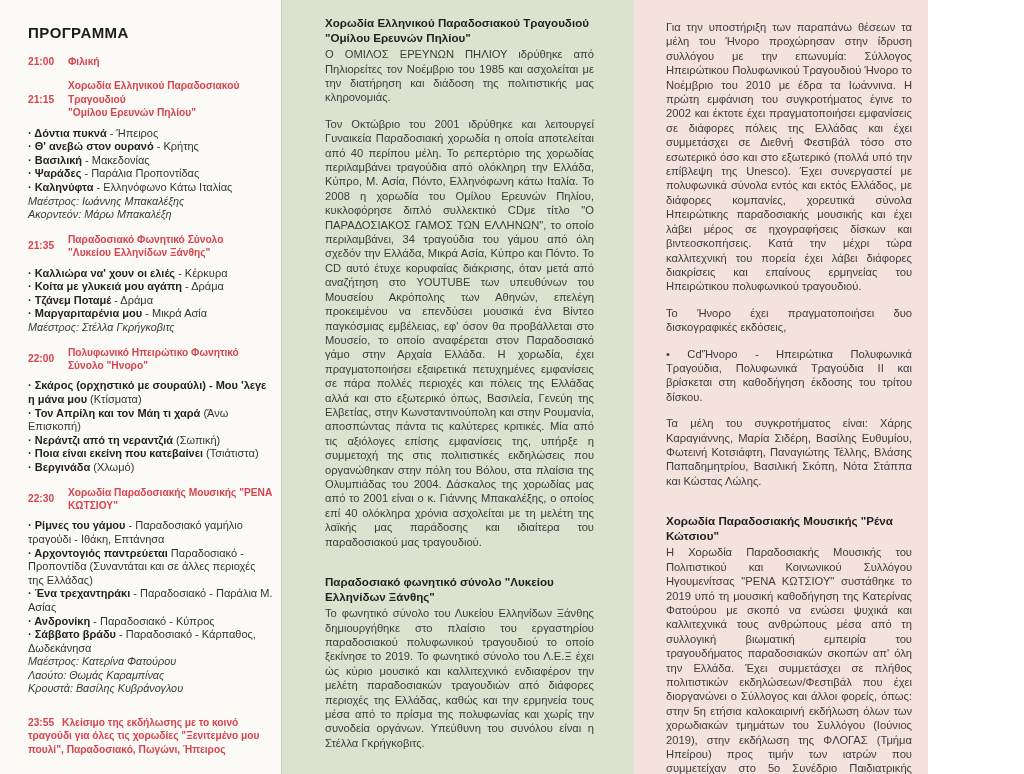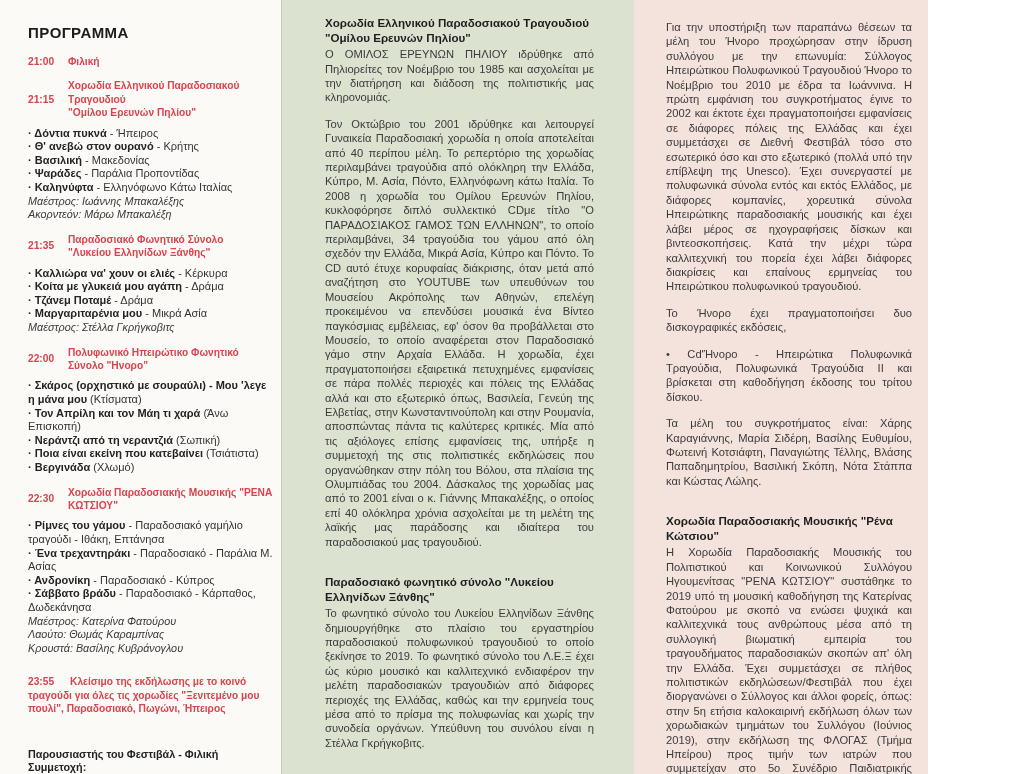--- a/index.html
+++ b/index.html
@@ -21,21 +21,21 @@
     font-size:15px;font-weight:bold;color:#1c1c1c;
     letter-spacing:.4px;margin:0 0 14px 0;
   }
   .psec{margin-top:11px}
   .phead{display:flex;align-items:center;font-weight:bold;font-size:10.2px;line-height:13.4px}
   .red{color:#d8434d}
   .ptime{flex:0 0 40px}
   .ptitle{flex:1}
   .psubtitle{display:block}
   .phead-inline{font-weight:bold;font-size:10.2px;line-height:13.4px}
-  .phead-inline .ptime-inline{margin-right:16px}
+  .phead-inline .ptime-inline{margin-right:8px}
   .songs{margin-top:7px}
   .song{font-size:11px;line-height:13.6px;color:#333}
   .song::before{content:"· ";font-weight:bold;color:#232323}
   .song b{font-weight:bold;color:#232323}
   .credits{}
   .credit{font-size:10.8px;line-height:13.6px;font-style:italic;color:#3a3a3a}
   .sec-close{margin-top:20px}
   .presenter{margin-top:32px}
   .presenter div{font-size:10.8px;line-height:13.8px;font-weight:bold;color:#222}
 
@@ -127,20 +127,21 @@
     </div>
   </div>
 
   <div class="psec">
     <div class="phead red">
       <span class="ptime">22:30</span>
       <span class="ptitle">Χορωδία Παραδοσιακής Μουσικής "ΡΕΝΑ ΚΩΤΣΙΟΥ"</span>
     </div>
     <div class="songs">
       <div class="song"><b>Ρίμνες του γάμου</b><span> - Παραδοσιακό γαμήλιο τραγούδι - Ιθάκη, Επτάνησα</span></div>
+      <div class="song"><b>Αρχοντογιός παντρεύεται</b><span> Παραδοσιακό - Προποντίδα (Συναντάται και σε άλλες περιοχές της Ελλάδας)</span></div>
       <div class="song"><b>Ένα τρεχαντηράκι</b><span> - Παραδοσιακό - Παράλια Μ. Ασίας</span></div>
       <div class="song"><b>Ανδρονίκη</b><span> - Παραδοσιακό - Κύπρος</span></div>
       <div class="song"><b>Σάββατο βράδυ</b><span> - Παραδοσιακό - Κάρπαθος, Δωδεκάνησα</span></div>
     </div>
     <div class="credits">
       <div class="credit">Μαέστρος: Κατερίνα Φατούρου</div>
       <div class="credit">Λαούτο: Θωμάς Καραμπίνας</div>
       <div class="credit">Κρουστά: Βασίλης Κυβράνογλου</div>
     </div>
   </div>

